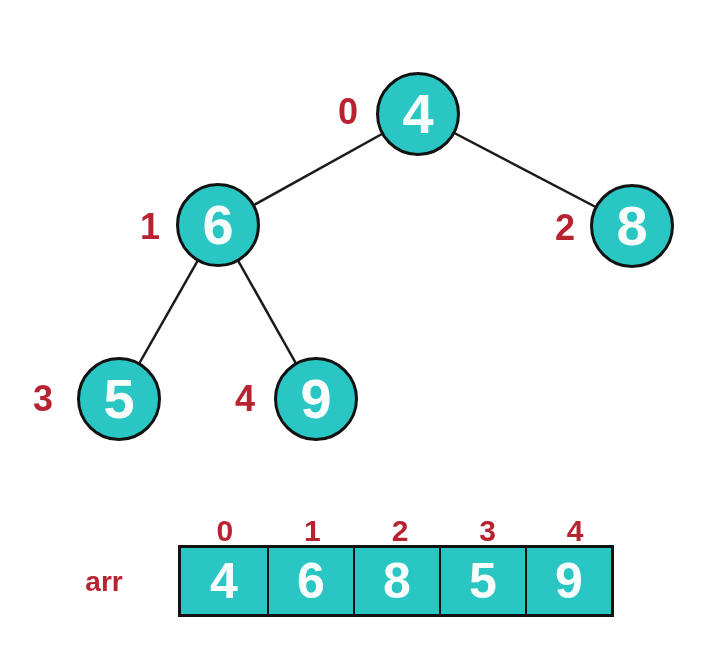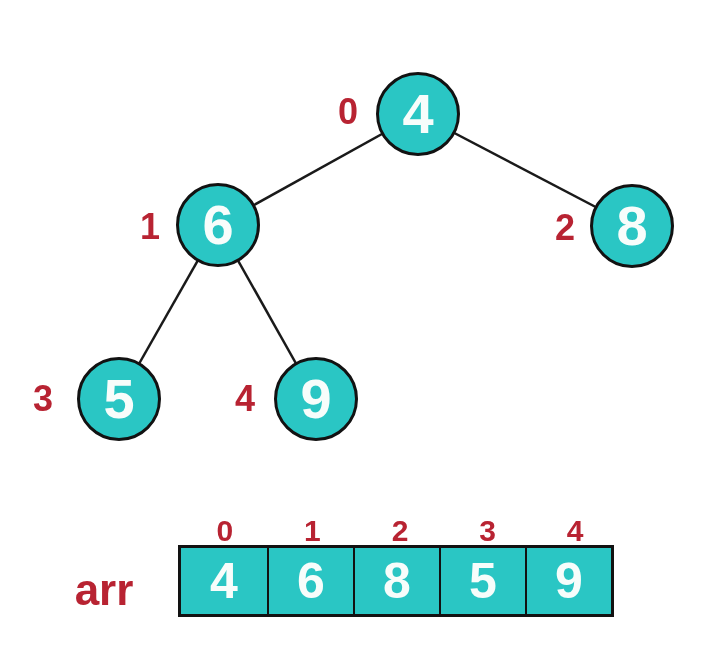--- a/index.html
+++ b/index.html
@@ -53,21 +53,21 @@
     font-weight: 700;
     line-height: 1;
   }
   .arr-label {
     position: absolute;
     left: 58px;
     top: 568px;
     width: 92px;
     text-align: center;
     color: var(--index-color);
-    font-size: 44px;
+    font-size: 28px;
     font-weight: 700;
     line-height: 1;
   }
   .arr-indices {
     position: absolute;
     left: 181px;
     top: 516px;
     width: 438px;
     display: flex;
   }

